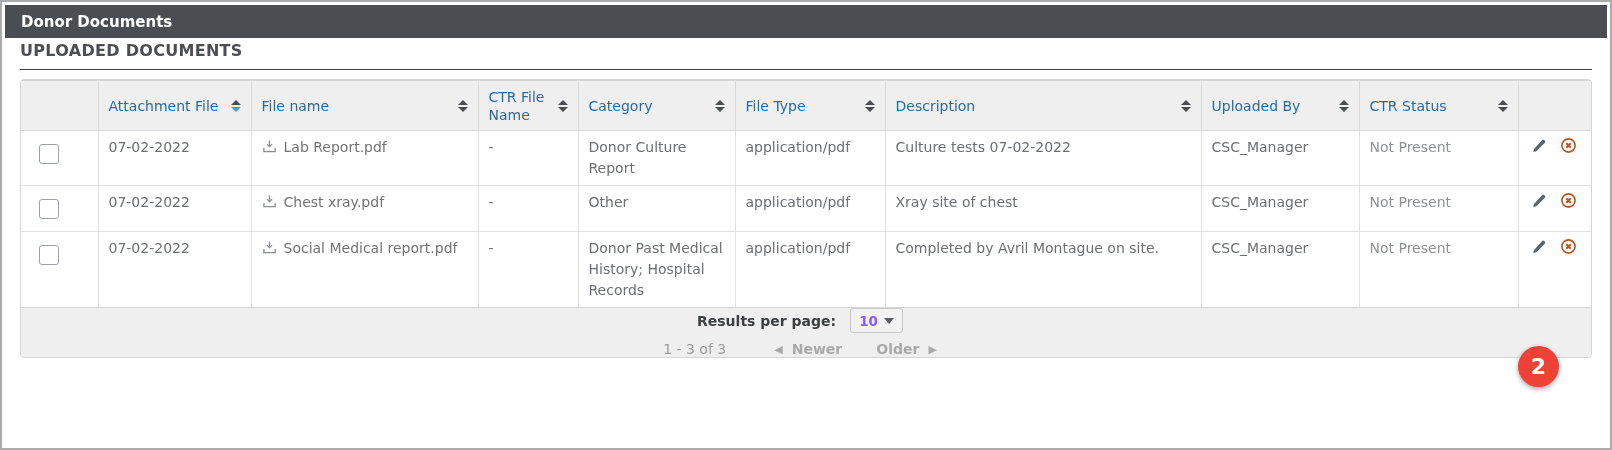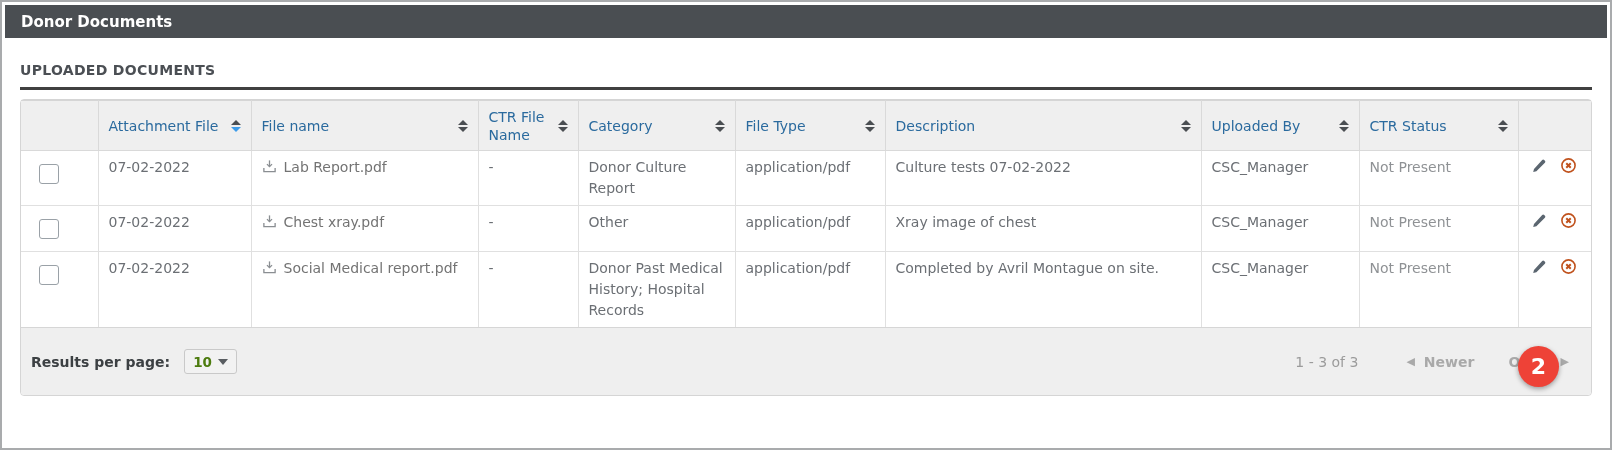--- a/index.html
+++ b/index.html
@@ -20,25 +20,25 @@
     background:#4a4e52;
     color:#ffffff;
     display:flex; align-items:center;
     padding:0 16px;
     font-size:15px; font-weight:bold;
   }
 
   .content { padding:0 15px; }
 
   .section-header {
-    margin-top:24px;
+    margin-top:3px;
     padding-bottom:9px;
-    border-bottom:3px solid #404040;
+    border-bottom:1px solid #404040;
     color:#4b4f54;
-    font-size:14px; font-weight:bold;
+    font-size:16px; font-weight:bold;
     letter-spacing:.3px;
   }
 
   .panel {
     margin-top:9px;
     border:1px solid #d5d5d5;
     border-radius:4px;
     overflow:visible;
   }
 
@@ -126,38 +126,39 @@
     color:#737373; text-decoration:none; cursor:pointer;
   }
   .dl-icon { margin-right:7px; position:relative; top:2px; }
 
   .actions-cell { white-space:nowrap; padding-left:12px; }
   .action-icon { display:inline-block; cursor:pointer; margin-right:9px; }
 
   .panel-footer {
     background:#efefef;
     border-top:1px solid #d6d6d6;
-    height:68px;
+    height:50px;
     display:flex; align-items:center; justify-content:space-between;
     padding:0 22px 0 10px;
     border-radius:0 0 4px 4px;
+    flex-direction:column;
   }
   .rpp { display:flex; align-items:center; }
   .rpp-label { color:#3c4043; font-size:14px; font-weight:bold; }
   .rpp-select {
     margin-left:14px;
     background:#f2f2f2;
     border:1px solid #c9c9c9;
     border-radius:3px;
     height:25px;
     padding:0 8px;
     display:flex; align-items:center;
     cursor:pointer;
   }
-  .rpp-value { color:#4d7c0f; font-size:13.5px; font-weight:bold; }
+  .rpp-value { color:#8b5cf6; font-size:13.5px; font-weight:bold; }
   .caret-down {
     width:0; height:0; margin-left:6px;
     border-left:5px solid transparent; border-right:5px solid transparent;
     border-top:6px solid #595d61;
   }
 
   .pager { display:flex; align-items:center; color:#9b9b9b; font-size:14px; }
   .pager-range { margin-right:48px;text-align:center; }
   .pager-btn {
     display:flex; align-items:center;
@@ -320,21 +321,21 @@
             <td>
               <span class="dl-icon"><svg width="15" height="15" viewBox="0 0 16 16" fill="none" stroke="#8a8e92" stroke-width="1.4">
                     <path d="M8 1.5v6.5"></path>
                     <path d="M5.3 5.5 8 8.2l2.7-2.7"></path>
                     <path d="M2 9.5v4h12v-4"></path>
                   </svg></span><a class="file-link">Chest xray.pdf</a>
             </td>
             <td>-</td>
             <td>Other</td>
             <td>application/pdf</td>
-            <td>Xray image of chest</td>
+            <td>Xray site of chest</td>
             <td>CSC_Manager</td>
             <td class="cell-muted">Not Present</td>
             <td class="actions-cell">
               <span class="action-icon"><svg width="16" height="16" viewBox="0 0 16 16" fill="#5b6670">
                     <path d="M11.2 2.1a1.4 1.4 0 0 1 2 0l.7.7a1.4 1.4 0 0 1 0 2l-8.5 8.5-3.2.8.8-3.2 8.2-8.8z"></path>
                   </svg></span>
               <span class="action-icon"><svg width="17" height="17" viewBox="0 0 16 16" fill="none" stroke="#c0521d">
                     <circle cx="8" cy="8" r="6.2" stroke-width="1.5"></circle>
                     <path d="M5.9 5.9l4.2 4.2M10.1 5.9l-4.2 4.2" stroke-width="1.9"></path>
                   </svg></span>

